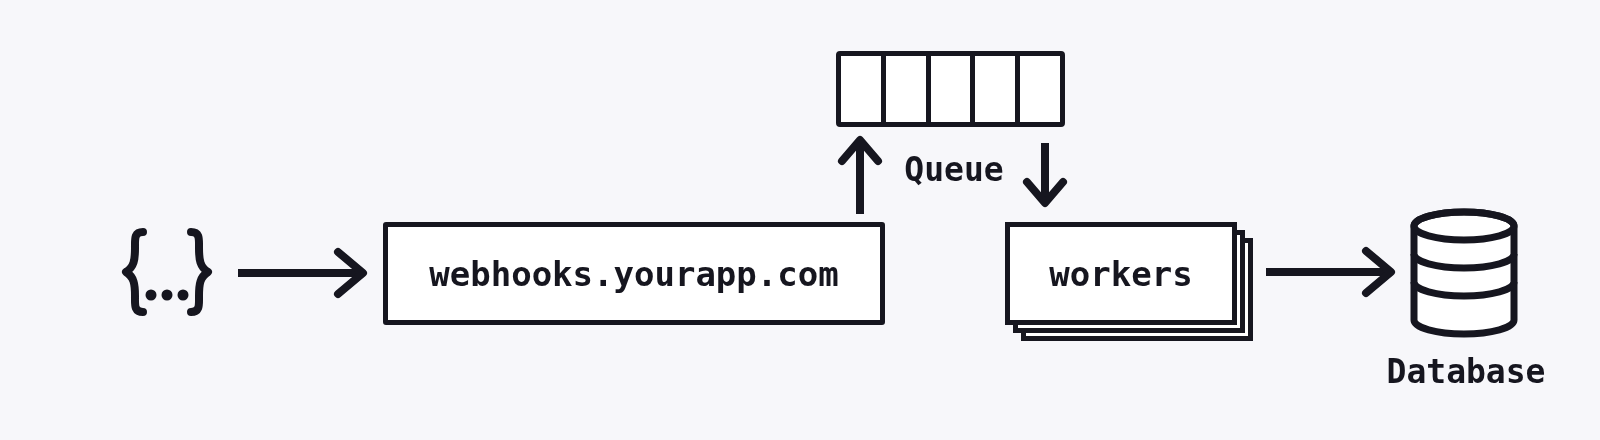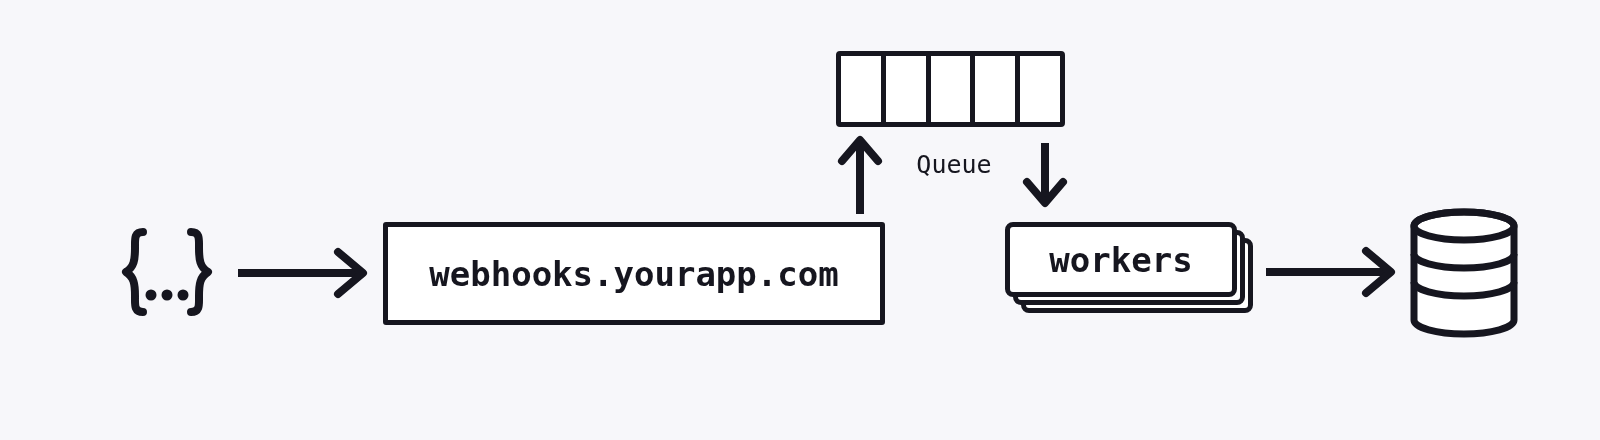--- a/index.html
+++ b/index.html
@@ -15,22 +15,22 @@
     height: 440px;
     background: var(--background);
     color: var(--stroke);
     font-family: "DejaVu Sans Mono", "Liberation Mono", monospace;
     overflow: hidden;
   }
   .abs { position: absolute; }
   .label {
     position: absolute;
     transform: translateX(-50%);
-    font-weight: normal;
-    font-size: 25px;
+    font-weight: bold;
+    font-size: 33px;
     color: var(--stroke);
     white-space: nowrap;
   }
   .box {
     position: absolute;
     background: var(--node_fill);
     border: 5px solid var(--stroke);
     border-radius: 4px;
     display: flex;
     align-items: center;
@@ -49,24 +49,24 @@
     border: 5px solid var(--stroke);
     border-radius: 4px;
     display: flex;
   }
   .queue-cell { flex: 1 1 0; border-right: 5px solid var(--stroke); }
   .queue-cell:last-child { border-right: none; }
   
   .workers-stack { position: absolute; left: 1005px; top: 222px; width: 248px; height: 119px; }
   .sheet {
     position: absolute;
-    width: 232px; height: 75px;
+    width: 232px; height: 103px;
     background: var(--node_fill);
     border: 5px solid var(--stroke);
-    border-radius: 8px;
+    border-radius: 0;
   }
   .sheet.back  { left: 16px; top: 16px; }
   .sheet.mid   { left: 8px;  top: 8px; }
   .sheet.front {
     left: 0; top: 0;
     display: flex; align-items: center; justify-content: center;
     font-weight: bold; font-size: 34px; color: var(--stroke);
   }
   svg { display: block; overflow: visible; }
   .stroke-draw { stroke: var(--stroke); fill: none; }
@@ -125,14 +125,15 @@
     <line class="stroke-draw" stroke-width="8" x1="4" y1="26" x2="126" y2="26"></line>
     <polyline class="stroke-draw" stroke-width="8" stroke-linecap="round" stroke-linejoin="round" points="104,5 129,26 104,47"></polyline>
   </svg>
 
   <svg class="abs" style="left:1406px; top:208px;" width="116" height="132" viewBox="0 0 116 132">
     <path class="fill-draw" stroke-width="7" stroke-linejoin="round" d="M 8,18 A 50 14 0 0 1 108,18 L 108,112 A 50 14 0 0 1 8,112 Z"></path>
     <ellipse class="stroke-draw" stroke-width="7" cx="58" cy="18" rx="50" ry="14"></ellipse>
     <path class="stroke-draw" stroke-width="7" d="M 8,46 A 50 14 0 0 0 108,46"></path>
     <path class="stroke-draw" stroke-width="7" d="M 8,74 A 50 14 0 0 0 108,74"></path>
   </svg>
+  <div class="label" style="left:1466px; top:352px;">Database</div>
 
 </div>
 
 </body></html>

